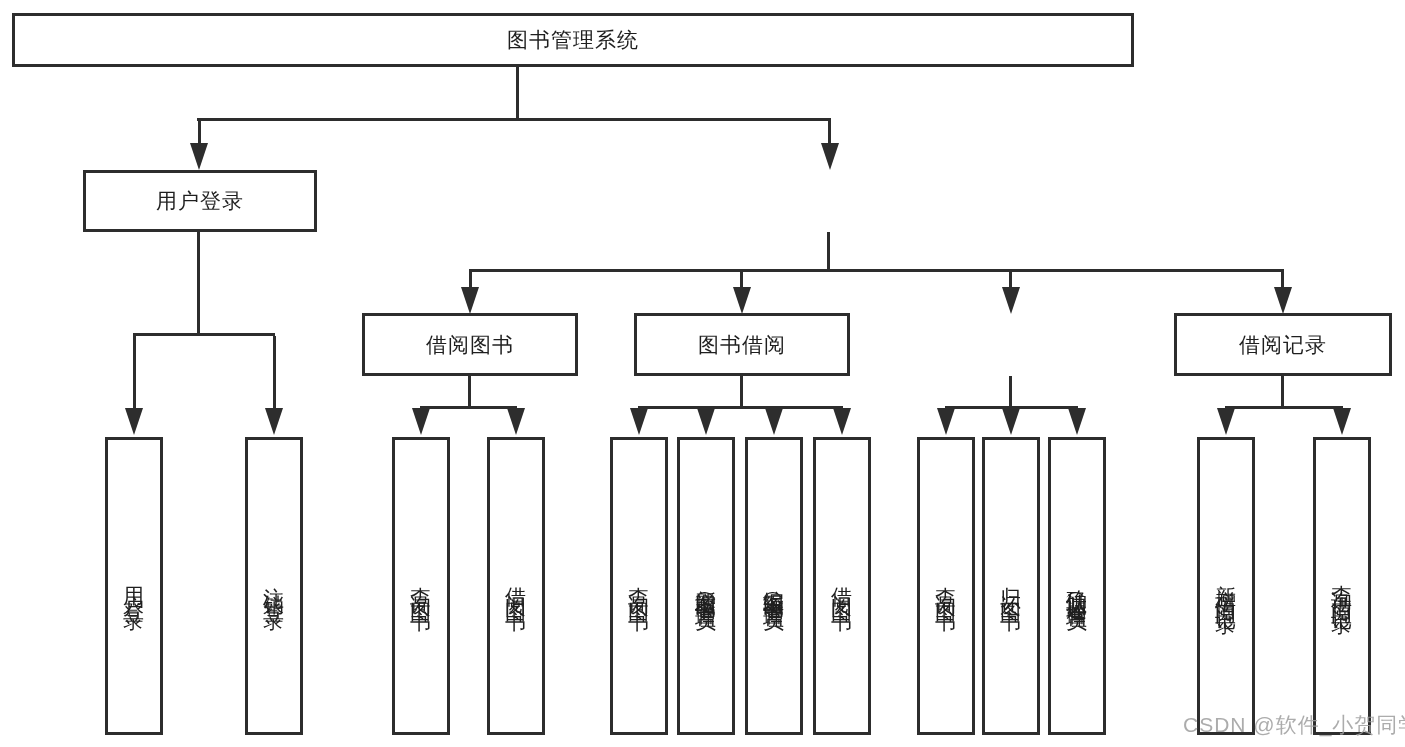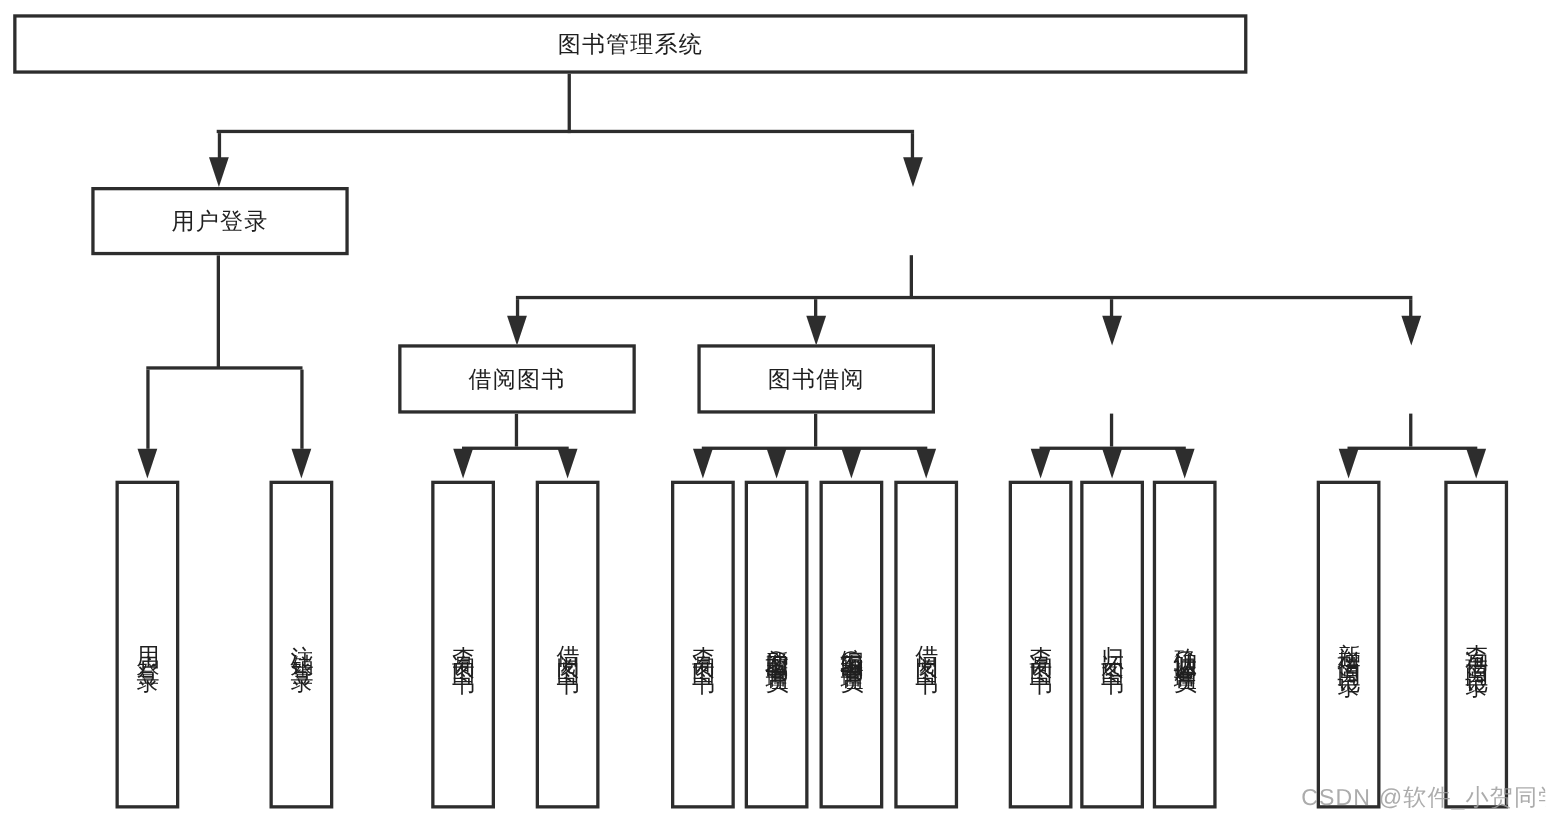--- a/index.html
+++ b/index.html
@@ -75,20 +75,23 @@
   <div class="arrow" style="left:733px;top:287px;"></div>
   <div class="arrow" style="left:1002px;top:287px;"></div>
   <div class="arrow" style="left:1274px;top:287px;"></div>
 
   <div class="box l3" style="left:362px;width:216px;">
     <span>借阅图书</span>
   </div>
   <div class="box l3" style="left:634px;width:216px;">
     <span>图书借阅</span>
   </div>
+  <div class="box l3" style="left:1174px;width:218px;">
+    <span>借阅记录</span>
+  </div>
 
   <div class="vline" style="left:468px;top:376px;height:30px;"></div>
   <div class="hline" style="left:420px;top:406px;width:97px;"></div>
   <div class="arrow" style="left:412px;top:408px;"></div>
   <div class="arrow" style="left:507px;top:408px;"></div>
 
   <div class="vline" style="left:740px;top:376px;height:30px;"></div>
   <div class="hline" style="left:638px;top:406px;width:205px;"></div>
   <div class="arrow" style="left:630px;top:408px;"></div>
   <div class="arrow" style="left:697px;top:408px;"></div>

